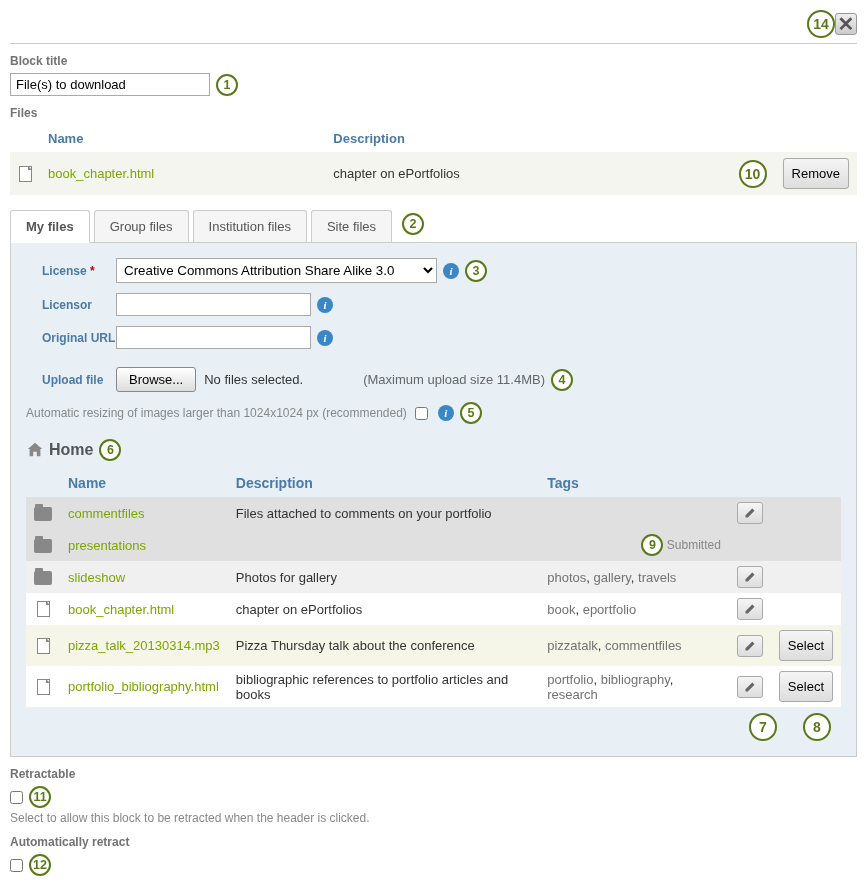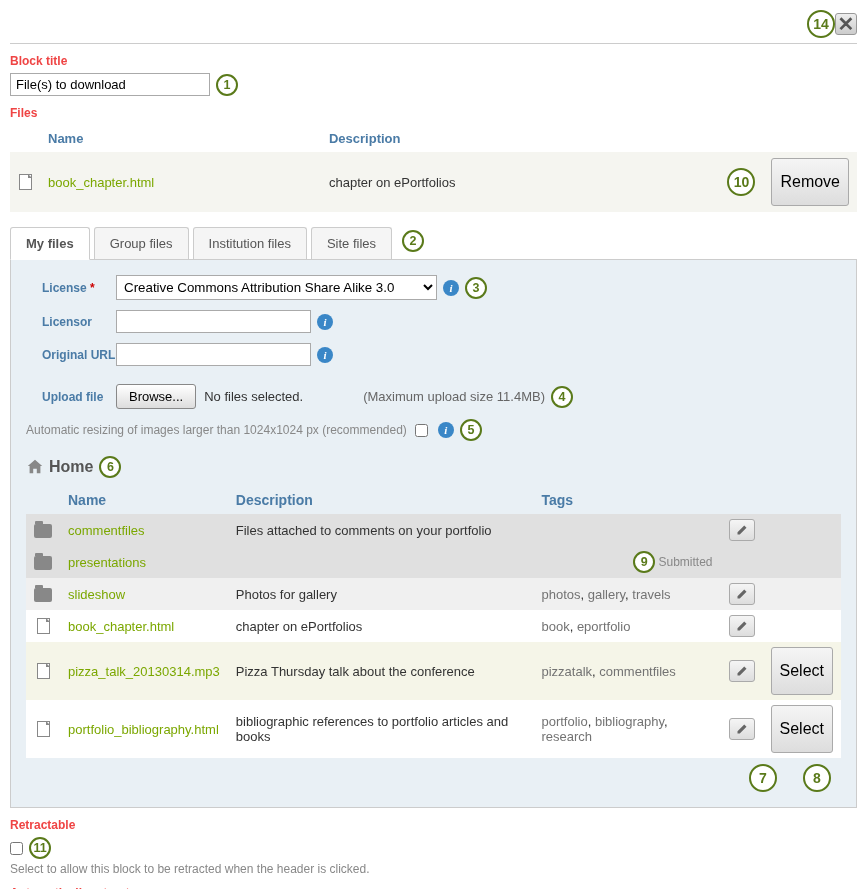--- a/index.html
+++ b/index.html
@@ -1,20 +1,20 @@
 <!DOCTYPE html>
 <html><head>
 <meta charset="utf-8">
 <style>
 * { box-sizing: border-box; margin: 0; padding: 0; }
 body { font-family: Arial, Helvetica, sans-serif; font-size: 13px; color: #333; background: #fff; padding: 10px; width: 867px; }
 h2.dialog-title { font-size: 20px; font-weight: bold; color: #555; margin-bottom: 5px; padding-bottom: 5px; border-bottom: 1px solid #ccc; display: flex; align-items: center; }
 h2.dialog-title .spacer { flex: 1; }
 .close-x { width: 22px; height: 22px; background: linear-gradient(#eee,#ccc); border:1px solid #999; border-radius:3px; display:inline-flex; align-items:center; justify-content:center; cursor:pointer; color:#555; font-weight:bold; }
-.field-label { color: #ef4444; font-size: 12px; font-weight: bold; margin: 10px 0 5px 0; display:block; }
+.field-label { color: #737373; font-size: 12px; font-weight: bold; margin: 10px 0 5px 0; display:block; }
 .hint { color: #888; font-size: 12px; margin-top: 3px; }
 .required { color: #cc0000; }
 input[type=text] { border: 1px solid #aaa; padding: 3px 5px; font-size: 13px; }
 .block-title-input { width: 200px; }
 .files-table { width: 100%; border-collapse: collapse; font-size: 13px; }
 .files-table th { text-align: left; font-weight: bold; color: #4a7ba6; padding: 6px 8px; }
 .file-row td { padding: 6px 8px; background: #f5f5f0; }
 .file-link { color: #7ba700; text-decoration: none; }
 .tabs { display: flex; border-bottom: 1px solid #ccc; margin-top: 15px; }
 .tab { padding: 8px 15px; border: 1px solid #ccc; border-bottom: none; background: #f5f5f5; cursor: pointer; margin-right: 4px; font-size: 13px; border-radius: 3px 3px 0 0; color:#555; }
@@ -37,21 +37,21 @@
 .row-white td { background:#fff; }
 .row-cream td { background:#f5f5e8; }
 .folder-ico, .doc-ico { display:inline-block; width:18px; height:14px; vertical-align:middle; }
 .folder-ico { background:#888; border-radius:2px; position:relative; }
 .folder-ico::before { content:''; position:absolute; top:-3px; left:1px; width:8px; height:3px; background:#888; border-radius:1px 1px 0 0; }
 .doc-ico { background:#fff; border:1px solid #888; width:13px; height:16px; position:relative; }
 .doc-ico::before { content:''; position:absolute; right:-1px; top:-1px; width:0; height:0; border-left:4px solid #888; border-top:4px solid transparent; }
 .tag-link { color:#737373; text-decoration:none; }
 .edit-btn { width:26px; height:22px; background:linear-gradient(#f5f5f5,#ddd); border:1px solid #aaa; border-radius:3px; cursor:pointer; display:inline-flex; align-items:center; justify-content:center; }
 .pencil { width:12px; height:12px; }
-.select-btn, .remove-btn { padding:14px 8px; background:linear-gradient(#f5f5f5,#ddd); border:1px solid #aaa; border-radius:3px; cursor:pointer; font-size:16px; }
+.select-btn, .remove-btn { padding:7px 8px; background:linear-gradient(#f5f5f5,#ddd); border:1px solid #aaa; border-radius:3px; cursor:pointer; font-size:13px; }
 .submitted { color:#888; font-size:12px; }
 .callout { display:inline-flex; width:22px; height:22px; border:2px solid #5a7a1a; border-radius:50%; color:#5a7a1a; font-weight:bold; font-size:12.5px; align-items:center; justify-content:center; margin-left:6px; background:#fff; flex-shrink:0; }
 .callout.big { width:28px; height:28px; font-size:14px; }
 .icon-cell { width:30px; text-align:center; }
 .btn-cell { width:40px; text-align:center; }
 .sel-cell { width:55px; text-align:center; }
 </style>
 </head>
 <body>
 

